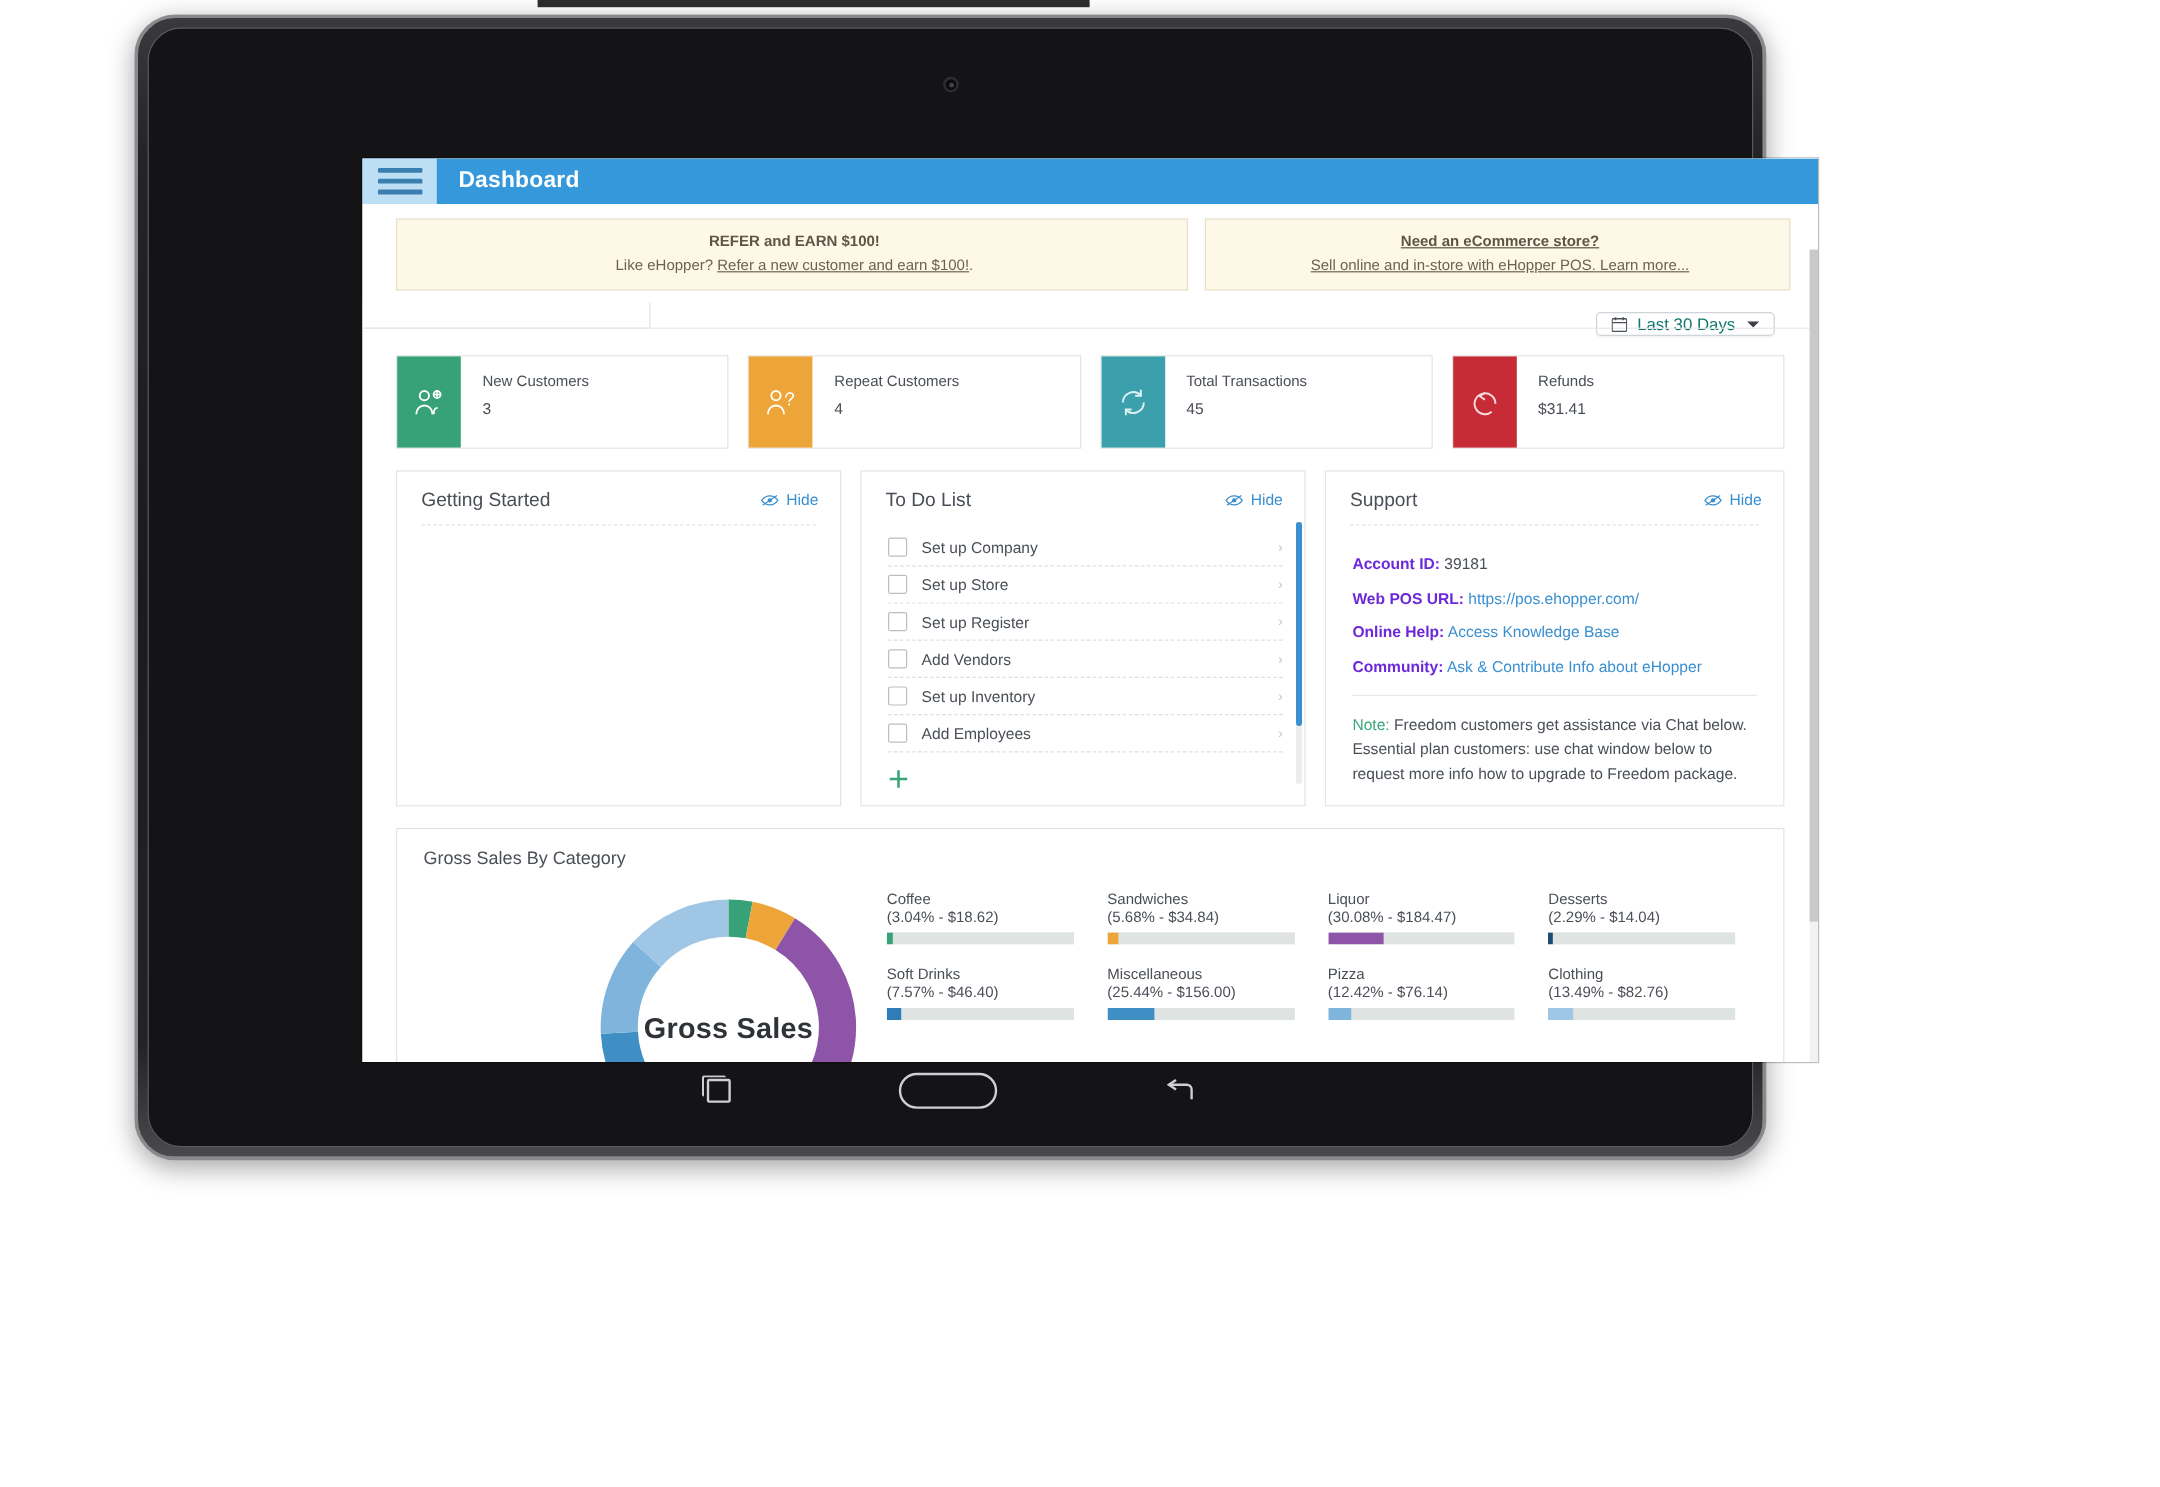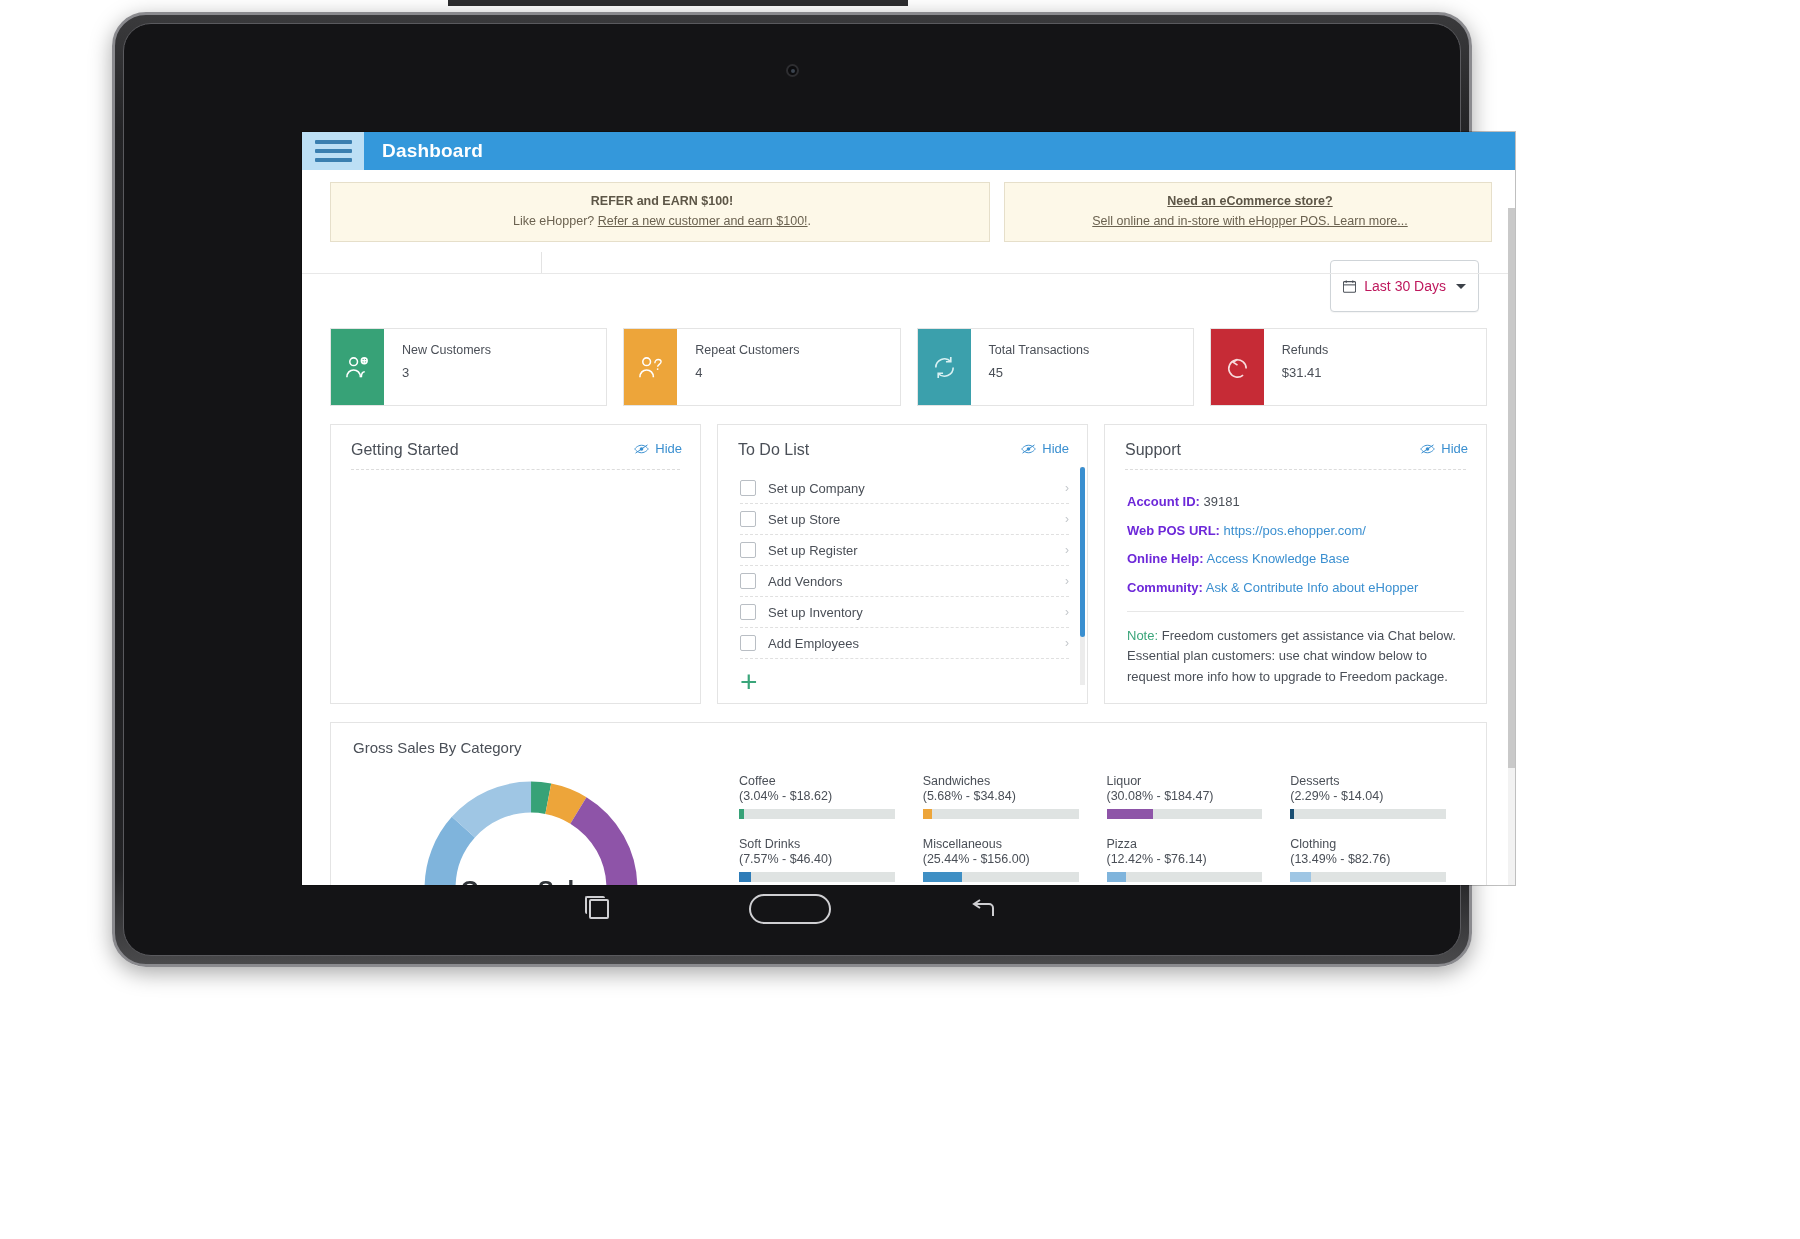--- a/index.html
+++ b/index.html
@@ -147,22 +147,22 @@
   }
 
   
   .date-row {
     display: flex; justify-content: flex-end;
     padding: 18px 36px 0 0;
   }
   .date-select {
     display: inline-flex; align-items: center; gap: 8px;
     border: 1px solid #cfd4d8; border-radius: 4px;
-    background: #fff; padding: 17px 12px;
-    font-size: 14px; color: #be185d; cursor: pointer;
+    background: #fff; padding: 1px 12px;
+    font-size: 14px; color: #0f766e; cursor: pointer;
     box-shadow: 0 1px 1px rgba(0,0,0,.04);
   }
   .cal-icon { width:13px;height:13px;position:relative;display:inline-block; }
   .cal-icon svg { width:100%;height:100%; }
   .caret-down {
     width:0;height:0;border-left:5px solid transparent;border-right:5px solid transparent;
     border-top:5px solid #3c4149; margin-left:2px;
   }
 
   
@@ -260,21 +260,21 @@
     margin: 18px 28px 0 28px;
     border: 1px solid #e4e4e4; background:#fff;
     height: 230px; position: relative; overflow: hidden;
   }
   .gross-title {
     font-size: 15px; color:#4a4f57; padding: 16px 0 0 22px;
   }
   .gross-inner { display:flex; padding-top: 4px; }
   .donut-wrap {
     width: 400px; position: relative; height: 200px;
-    display:flex; align-items:flex-start; justify-content:center;
+    display:flex; align-items:flex-start; justify-content:flex-end;
   }
   .donut {
     position:relative; width: 248px; height: 248px; margin-top: 4px;
   }
   .donut svg { width:100%; height:100%; display:block; }
   .donut-center {
     position:absolute; left:0; right:0; top: 112px;
     text-align:center;
   }
   .donut-center .dc-title {

